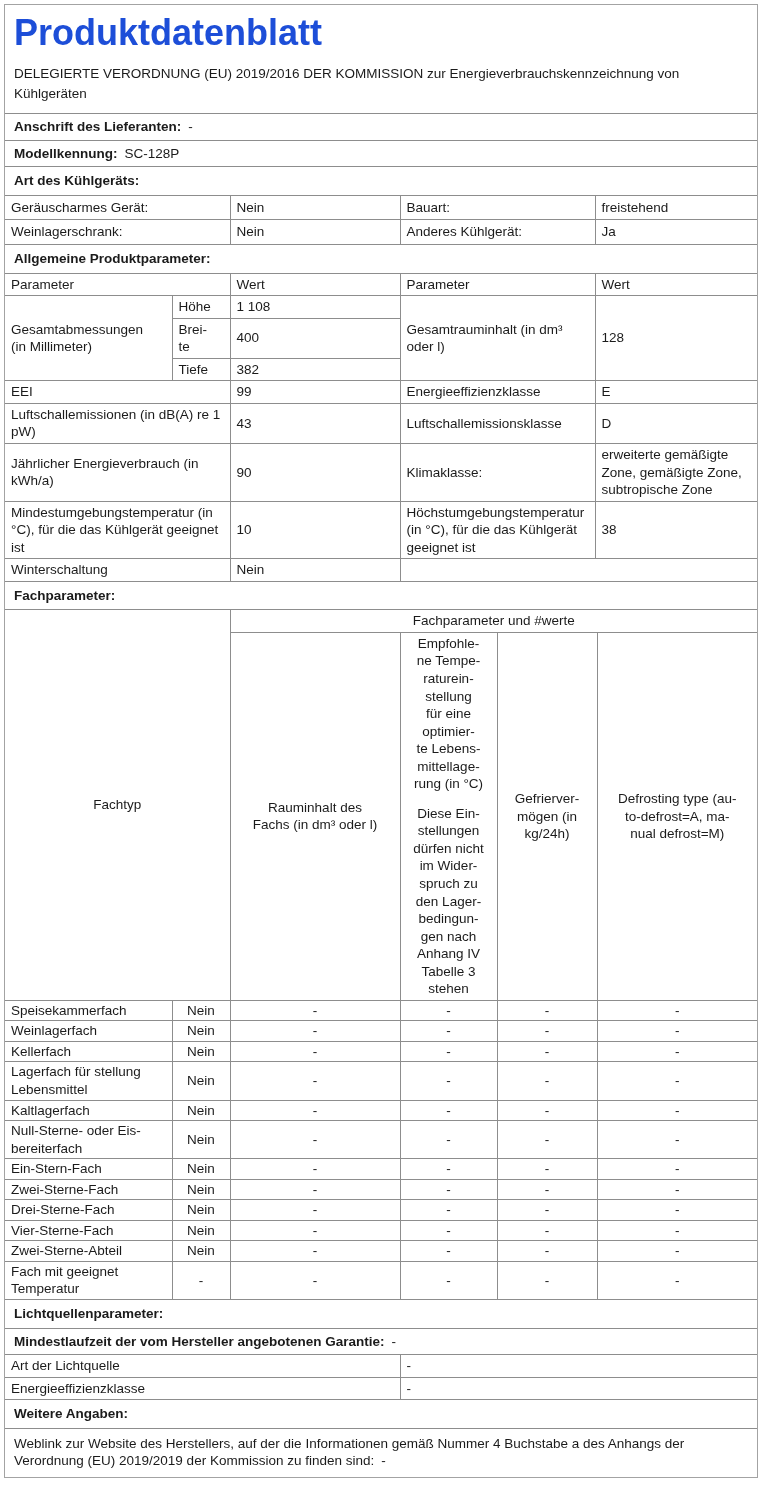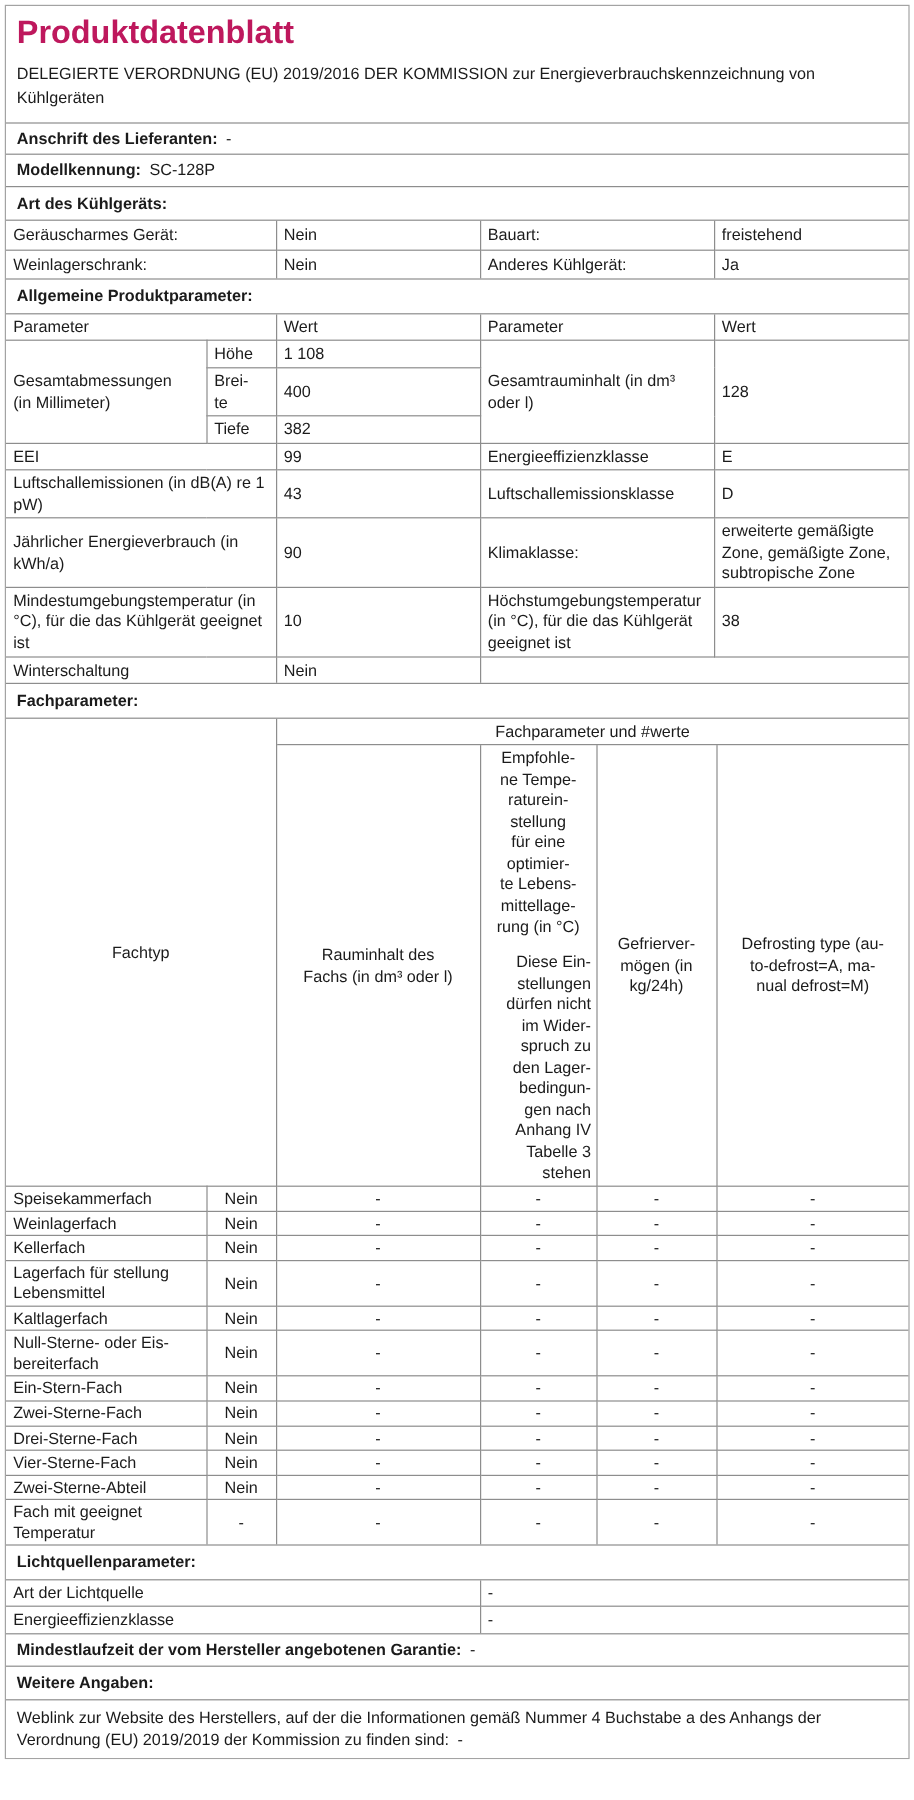--- a/index.html
+++ b/index.html
@@ -8,34 +8,34 @@
     width:762px;
     font-family:"Liberation Sans", sans-serif;
     font-size:13.5px;
     color:#1b1b1b;
     line-height:1.3;
   }
   .sheet { margin:4px 4px 0 4px; border:1px solid #a3a3a3; background:#fff; }
   .sec { border-top:1px solid #8d8d8d; padding:4px 9px; }
   .sec.first { border-top:none; }
   .sec.tbl { padding:0; }
-  h1.title { margin:1px 0 7px 0; font-size:27px; font-weight:bold; color:#be185d; }
+  h1.title { margin:1px 0 7px 0; font-size:36px; font-weight:bold; color:#1d4ed8; }
   .subtitle { line-height:1.5; padding-bottom:5px; }
   .lb { font-weight:bold; }
   .val { margin-left:7px; font-weight:normal; }
   .heading { font-weight:bold; padding:5px 9px; }
 
   table { width:100%; border-collapse:collapse; table-layout:fixed; border-style:hidden; }
   td, th { border:1px solid #8d8d8d; padding:2px 6px; vertical-align:middle;
            text-align:left; font-weight:normal; line-height:1.3; }
   .c { text-align:center; }
   .pre { white-space:pre-line; }
   .tfach td { padding:1px 6px; }
   .tfach th { text-align:center; padding:2px 4px;margin-left:20px; }
-  .temp-note { margin-top:12px;text-align:right; }
+  .temp-note { margin-top:12px; }
   .t4 td { padding:3px 6px; }
 </style>
 </head>
 <body>
 
 <div class="sheet">
 
   <div class="sec first">
     <h1 class="title">Produktdatenblatt</h1>
     <div class="subtitle">DELEGIERTE VERORDNUNG (EU) 2019/2016 DER KOMMISSION zur Energieverbrauchskennzeichnung von Kühlgeräten</div>
@@ -289,42 +289,42 @@
         <td class="c">-</td>
         <td class="c">-</td>
         <td class="c">-</td>
       </tr>
     </tbody>
       </table>
   </div>
 
   <div class="sec heading">Lichtquellenparameter:</div>
 
+  <div class="sec">
+    <span class="lb">Mindestlaufzeit der vom Hersteller angebotenen Garantie:</span><span class="val">-</span>
+  </div>
+
   <div class="sec tbl">
     <table>
       <colgroup>
           <col style="width:395px">
           <col>
         </colgroup>
       <tbody>
           <tr>
         <td>Art der Lichtquelle</td>
         <td>-</td>
       </tr>
       <tr>
         <td>Energieeffizienzklasse</td>
         <td>-</td>
       </tr>
     </tbody>
       </table>
   </div>
 
-  <div class="sec">
-    <span class="lb">Mindestlaufzeit der vom Hersteller angebotenen Garantie:</span><span class="val">-</span>
-  </div>
-
   <div class="sec heading">Weitere Angaben:</div>
 
   <div class="sec" style="padding:6px 9px 7px;">
     <span>Weblink zur Website des Herstellers, auf der die Informationen gemäß Nummer 4 Buchstabe a des Anhangs der Verordnung (EU) 2019/2019 der Kommission zu finden sind:</span><span class="val">-</span>
   </div>
 
 </div>
 
 </body></html>

